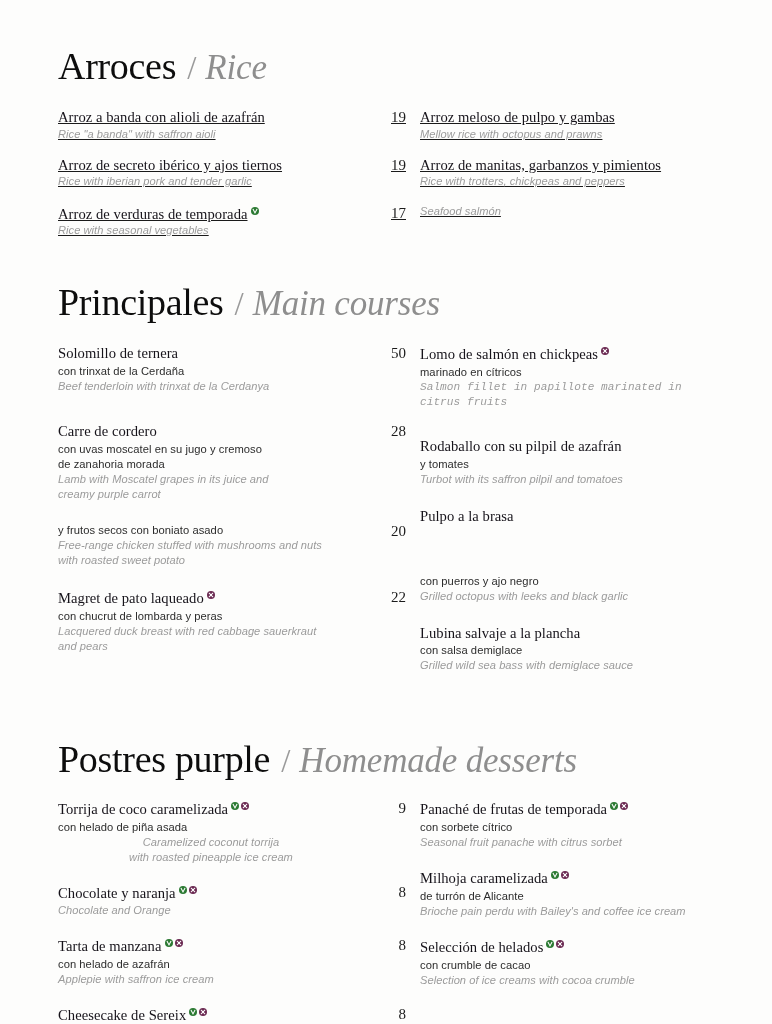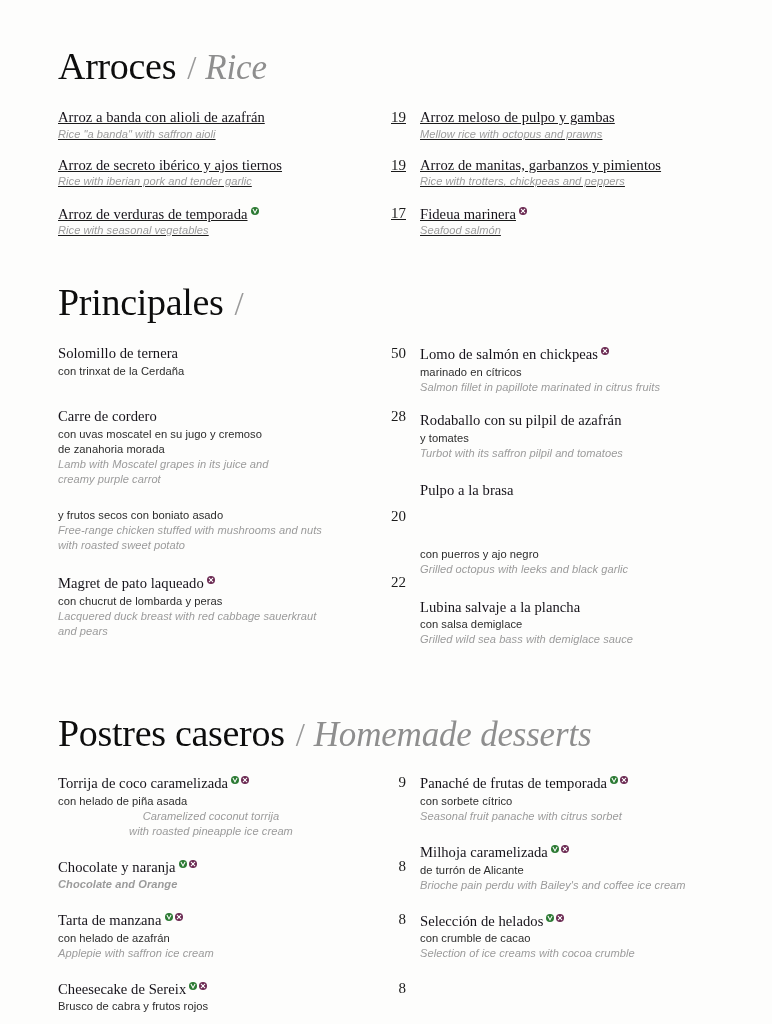--- a/index.html
+++ b/index.html
@@ -173,41 +173,40 @@
             </div>
             <div class="item" style="margin-top: 14px;">
               <div class="item-text">
                 <div><span class="item-name">Arroz de manitas, garbanzos y pimientos</span></div>
                 <div class="item-en" style="white-space: pre-line;">Rice with trotters, chickpeas and peppers</div>
               </div>
               <div class="item-price">19</div>
             </div>
             <div class="item" style="margin-top: 14px;">
               <div class="item-text">
-                <div><span class="item-name">Fideua marinera</span><span class="badges"><span class="badge" style="background: rgb(107, 42, 82);"><svg viewBox="0 0 8 8" aria-hidden="true">
-                        <path d="M2.2 2.2 L5.8 5.8 M5.8 2.2 L2.2 5.8" stroke="#ffffff" stroke-width="1.05" stroke-linecap="round"></path>
-                      </svg></span></span></div>
                 <div class="item-en" style="white-space: pre-line;">Seafood salmón</div>
               </div>
               <div class="item-price">18</div>
             </div>
           </div>
         </div>
       </div>
       <div class="section" style="margin-top: 42px;">
         <div class="section-heading">
           <span class="sec-title-es">Principales</span>
           <span class="sec-sep">/</span>
+          <span class="sec-title-en">Main courses</span>
         </div>
         <div class="columns" style="margin-top: 20px;">
           <div class="col">
             <div class="item">
               <div class="item-text">
                 <div><span class="item-name">Solomillo de ternera</span></div>
                 <div class="item-sub" style="white-space: pre-line;">con trinxat de la Cerdaña</div>
+                <div class="item-en" style="white-space: pre-line;">Beef tenderloin with trinxat de la Cerdanya</div>
               </div>
               <div class="item-price">50</div>
             </div>
             <div class="item" style="margin-top: 28px;">
               <div class="item-text">
                 <div><span class="item-name">Carre de cordero</span></div>
                 <div class="item-sub" style="white-space: pre-line;">con uvas moscatel en su jugo y cremoso
 de zanahoria morada</div>
                 <div class="item-en" style="white-space: pre-line;">Lamb with Moscatel grapes in its juice and
 creamy purple carrot</div>
@@ -234,25 +233,25 @@
               <div class="item-price">22</div>
             </div>
           </div>
           <div class="col">
             <div class="item">
               <div class="item-text">
                 <div><span class="item-name">Lomo de salmón en chickpeas</span><span class="badges"><span class="badge" style="background: rgb(107, 42, 82);"><svg viewBox="0 0 8 8" aria-hidden="true">
                         <path d="M2.2 2.2 L5.8 5.8 M5.8 2.2 L2.2 5.8" stroke="#ffffff" stroke-width="1.05" stroke-linecap="round"></path>
                       </svg></span></span></div>
                 <div class="item-sub" style="white-space: pre-line;">marinado en cítricos</div>
-                <div class="item-en" style="white-space: pre-line;">Salmon fillet in papillote marinated in citrus fruits</div>
+                <div class="item-en" style="white-space: pre-line; font-family: Liberation Mono, monospace;">Salmon fillet in papillote marinated in citrus fruits</div>
               </div>
               <div class="item-price">24</div>
             </div>
-            <div class="item" style="margin-top: 16px; justify-content: space-between;">
+            <div class="item" style="margin-top: 27px; justify-content: space-between;">
               <div class="item-text">
                 <div><span class="item-name">Rodaballo con su pilpil de azafrán</span></div>
                 <div class="item-sub" style="white-space: pre-line;"> y tomates</div>
                 <div class="item-en" style="white-space: pre-line;">Turbot with its saffron pilpil and tomatoes</div>
               </div>
               <div class="item-price">26</div>
             </div>
             <div class="item" style="margin-top: 20px;">
               <div class="item-text">
                 <div><span class="item-name">Pulpo a la brasa</span></div>
@@ -267,21 +266,21 @@
                 <div class="item-sub" style="white-space: pre-line;">con salsa demiglace</div>
                 <div class="item-en" style="white-space: pre-line;">Grilled wild sea bass with demiglace sauce</div>
               </div>
               <div class="item-price">25</div>
             </div>
           </div>
         </div>
       </div>
       <div class="section" style="margin-top: 64px;">
         <div class="section-heading">
-          <span class="sec-title-es">Postres caseros</span>
+          <span class="sec-title-es">Postres purple</span>
           <span class="sec-sep">/</span>
           <span class="sec-title-en">Homemade desserts</span>
         </div>
         <div class="columns" style="margin-top: 18px;">
           <div class="col">
             <div class="item">
               <div class="item-text">
                 <div><span class="item-name">Torrija de coco caramelizada</span><span class="badges"><span class="badge" style="background: rgb(44, 122, 51);"><svg viewBox="0 0 8 8" aria-hidden="true">
                         <path d="M2.1 2.3 L4 5.9 L5.9 2.3" stroke="#ffffff" stroke-width="1.05" fill="none" stroke-linecap="round"></path>
                       </svg></span><span class="badge" style="background: rgb(107, 42, 82);"><svg viewBox="0 0 8 8" aria-hidden="true">
@@ -293,21 +292,21 @@
               </div>
               <div class="item-price">9</div>
             </div>
             <div class="item" style="margin-top: 18px;">
               <div class="item-text">
                 <div><span class="item-name">Chocolate y naranja</span><span class="badges"><span class="badge" style="background: rgb(44, 122, 51);"><svg viewBox="0 0 8 8" aria-hidden="true">
                         <path d="M2.1 2.3 L4 5.9 L5.9 2.3" stroke="#ffffff" stroke-width="1.05" fill="none" stroke-linecap="round"></path>
                       </svg></span><span class="badge" style="background: rgb(107, 42, 82);"><svg viewBox="0 0 8 8" aria-hidden="true">
                         <path d="M2.2 2.2 L5.8 5.8 M5.8 2.2 L2.2 5.8" stroke="#ffffff" stroke-width="1.05" stroke-linecap="round"></path>
                       </svg></span></span></div>
-                <div class="item-en" style="white-space: pre-line; font-weight: bold;">Chocolate and Orange</div>
+                <div class="item-en" style="white-space: pre-line;">Chocolate and Orange</div>
               </div>
               <div class="item-price">8</div>
             </div>
             <div class="item" style="margin-top: 18px;">
               <div class="item-text">
                 <div><span class="item-name">Tarta de manzana</span><span class="badges"><span class="badge" style="background: rgb(44, 122, 51);"><svg viewBox="0 0 8 8" aria-hidden="true">
                         <path d="M2.1 2.3 L4 5.9 L5.9 2.3" stroke="#ffffff" stroke-width="1.05" fill="none" stroke-linecap="round"></path>
                       </svg></span><span class="badge" style="background: rgb(107, 42, 82);"><svg viewBox="0 0 8 8" aria-hidden="true">
                         <path d="M2.2 2.2 L5.8 5.8 M5.8 2.2 L2.2 5.8" stroke="#ffffff" stroke-width="1.05" stroke-linecap="round"></path>
                       </svg></span></span></div>

